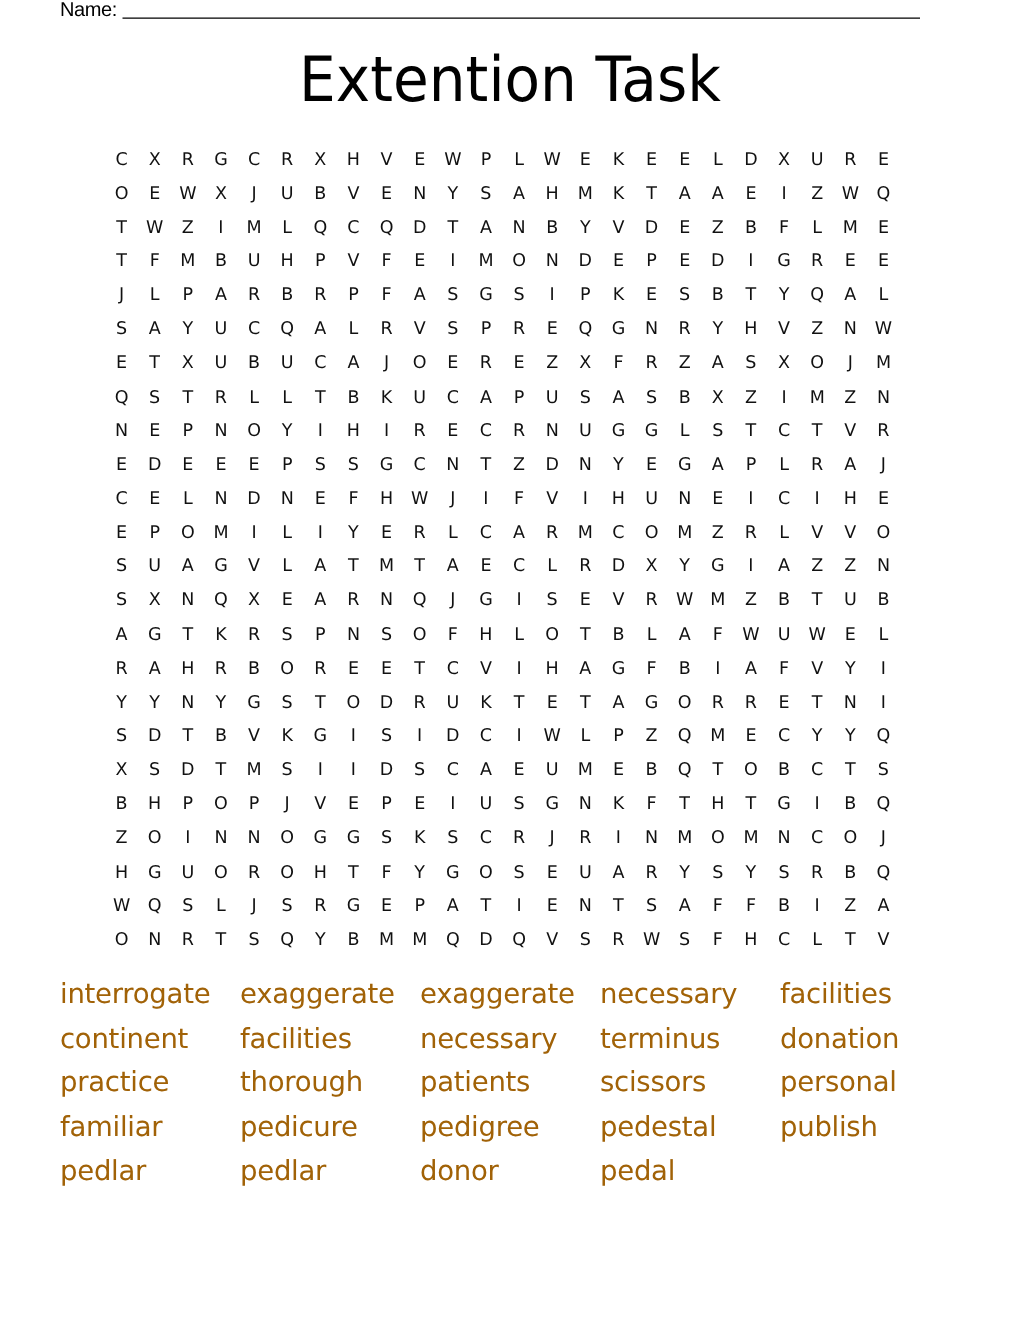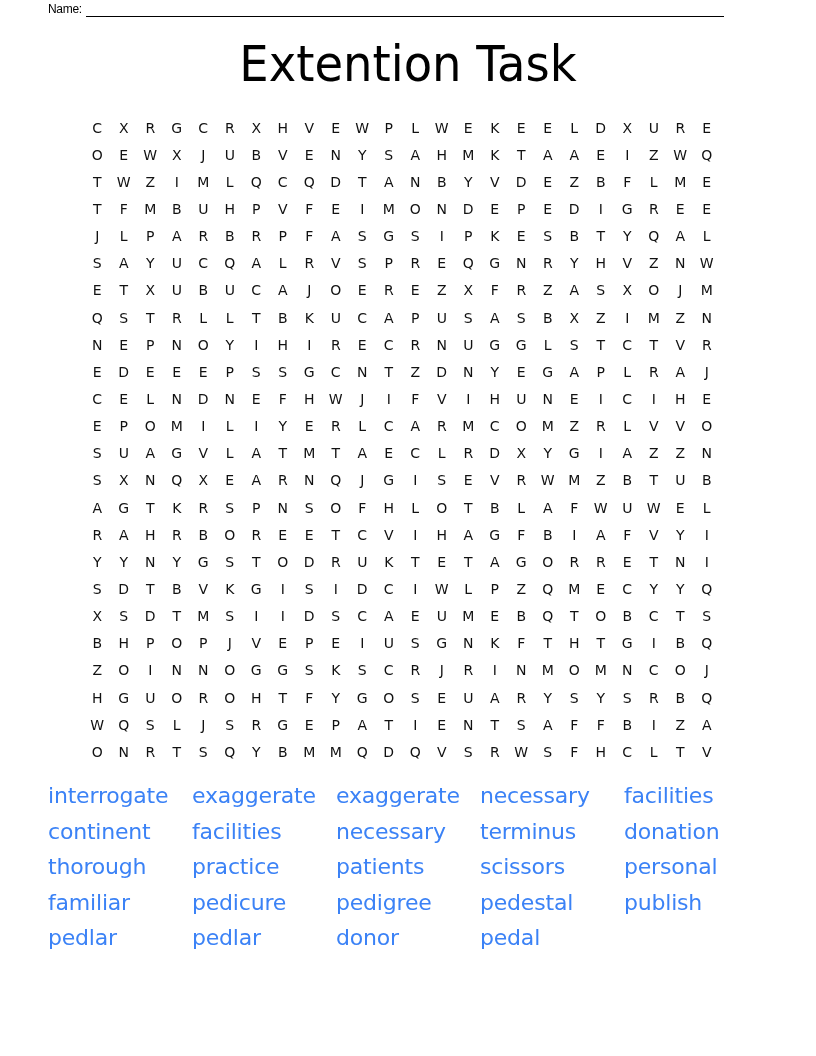--- a/index.html
+++ b/index.html
@@ -12,24 +12,24 @@
       height: 1056px;
       position: relative;
       overflow: hidden;
       color: #000;
     }
     .name-row {
       position: absolute;
       left: 48px;
       top: 0px;
       font-family: "Liberation Sans", sans-serif;
-      font-size: 12px;
+      font-size: 16px;
       line-height: 18px;
       display: flex;
-      align-items: center;
+      align-items: flex-start;
       letter-spacing: -0.3px;
     }
     .name-line {
       display: inline-block;
       width: 638px;
       border-bottom: 1px solid #000;
       margin-left: 4px;
       height: 14px;
     }
     .title {
@@ -63,21 +63,21 @@
     }
     .word-list {
       position: absolute;
       left: 48px;
       top: 780px;
       display: grid;
       grid-template-columns: 144px 144px 144px 144px 144px;
       grid-auto-rows: 35.5px;
       font-family: "DejaVu Sans", sans-serif;
       font-size: 22px;
-      color: #3b82f6;
+      color: #a16207;
     }
     .word {
       white-space: nowrap;
       line-height: 32px;
       letter-spacing: -0.2px;
     }
   </style>
 </head>
 <body>
 
@@ -671,22 +671,22 @@
     <span class="word">interrogate</span>
     <span class="word">exaggerate</span>
     <span class="word">exaggerate</span>
     <span class="word">necessary</span>
     <span class="word">facilities</span>
     <span class="word">continent</span>
     <span class="word">facilities</span>
     <span class="word">necessary</span>
     <span class="word">terminus</span>
     <span class="word">donation</span>
+    <span class="word">practice</span>
     <span class="word">thorough</span>
-    <span class="word">practice</span>
     <span class="word">patients</span>
     <span class="word">scissors</span>
     <span class="word">personal</span>
     <span class="word">familiar</span>
     <span class="word">pedicure</span>
     <span class="word">pedigree</span>
     <span class="word">pedestal</span>
     <span class="word">publish</span>
     <span class="word">pedlar</span>
     <span class="word">pedlar</span>

